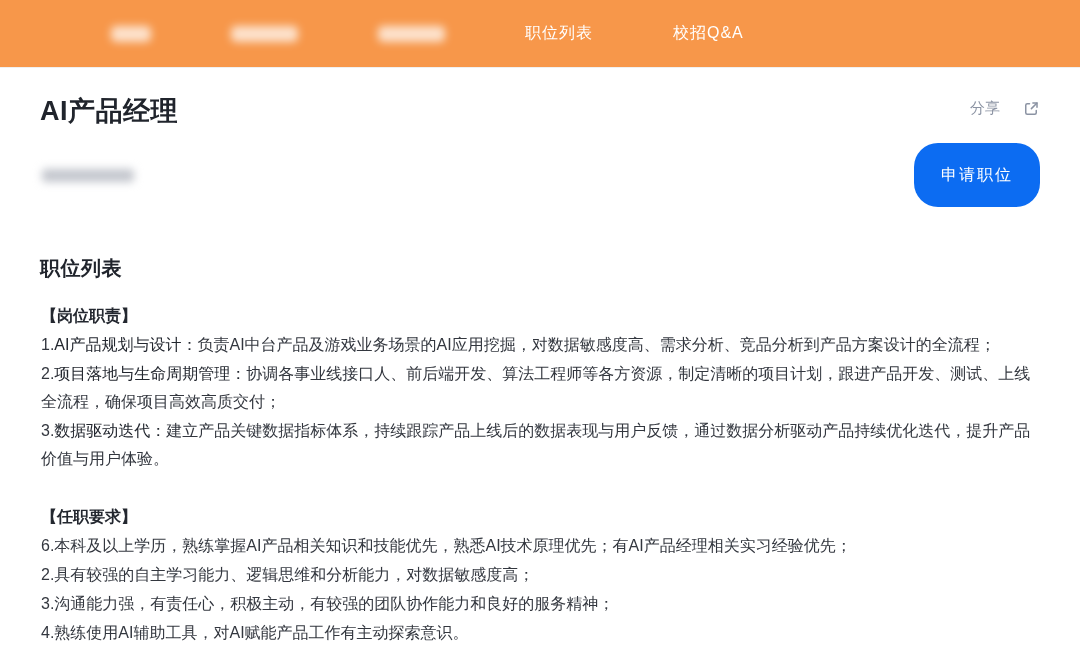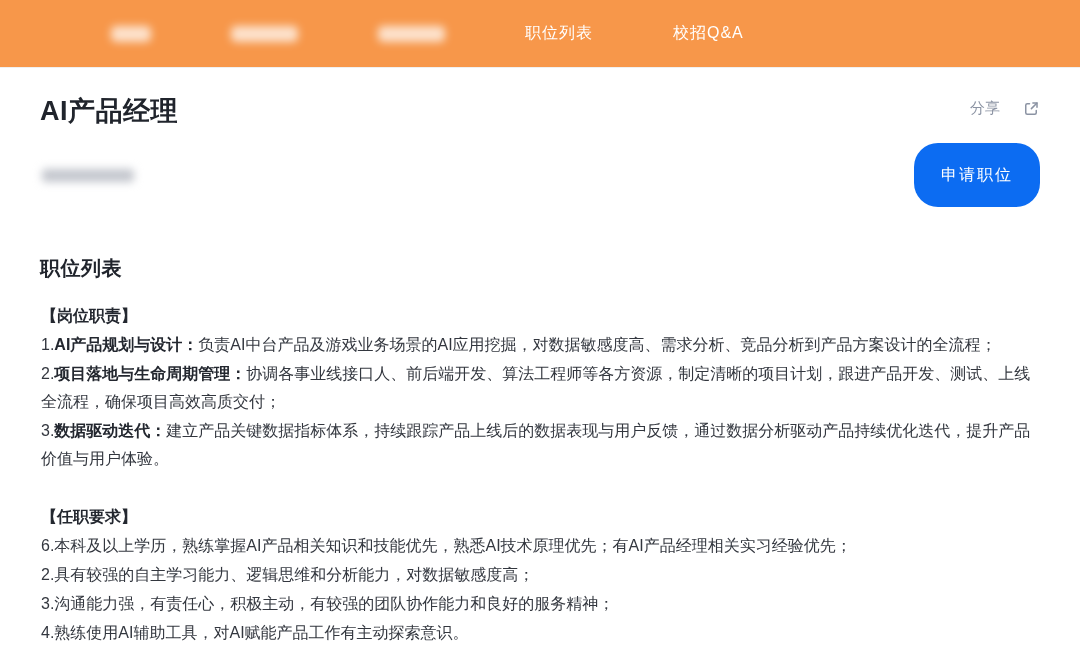--- a/index.html
+++ b/index.html
@@ -107,21 +107,21 @@
     margin-top: 20px;
     font-size: 16px;
     line-height: 28px;
     color: #33373f;
   }
   .desc .block-heading {
     font-weight: 700;
     color: #23272f;
   }
   .desc p { margin: 1px; }
-  .desc .lead { font-weight: 700; color: #23272f; }
+  .desc .lead { font-weight: 400; color: #23272f; }
   .gap-line { height: 28px; }
 </style>
 </head>
 <body>
 
 <div class="page">
 
   <div class="topnav">
     <div class="nav-blur b1"></div>
     <div class="nav-blur b2"></div>

